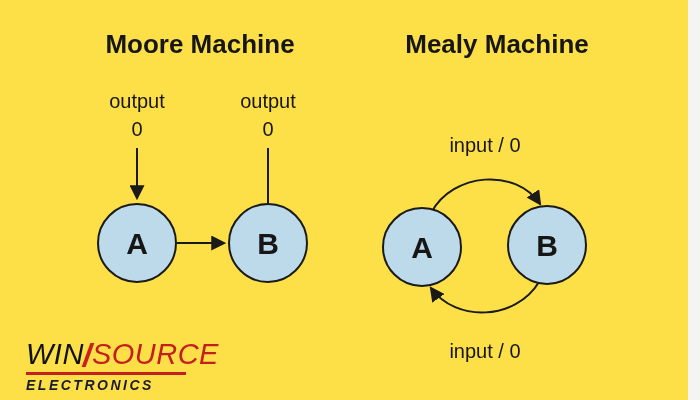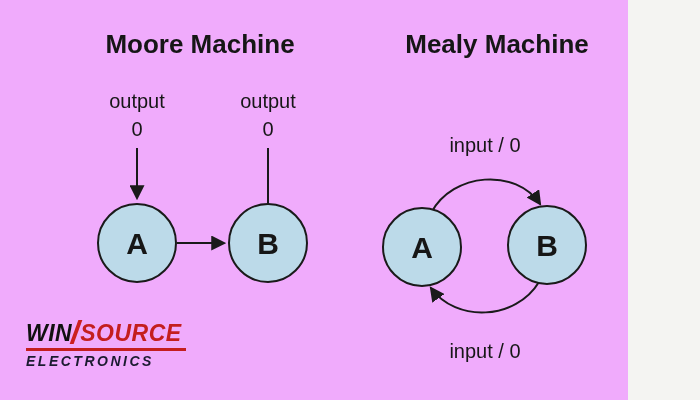--- a/index.html
+++ b/index.html
@@ -6,23 +6,23 @@
     margin: 0;
     padding: 0;
     width: 700px;
     height: 400px;
     font-family: "Liberation Sans", sans-serif;
     background: #f4f4f2;
     overflow: hidden;
   }
   .canvas {
     position: relative;
-    width: 628px;
+    width: 688px;
     height: 400px;
-    background: #f0abfc;
+    background: #fde047;
   }
   svg { display: block; }
   .title-text {
     font-family: "Liberation Sans", sans-serif;
     font-size: 26px;
     font-weight: bold;
     fill: #161616;
   }
   .label-text {
     font-family: "Liberation Sans", sans-serif;
@@ -45,26 +45,27 @@
     fill: none;
   }
   
   .logo {
     position: absolute;
     left: 26px;
     top: 320px;
     width: 200px;
   }
   .logo-top {
-    font-weight: bold;
+    font-weight: normal;
     font-style: italic;
-    font-size: 23px;
+    font-size: 29px;
     line-height: 1;
     letter-spacing: 0.5px;
     white-space: nowrap;
+    margin-top: 20px;
   }
   .logo-win { color: #111111; }
   .logo-slash {
     display: inline-block;
     width: 4px;
     height: 24px;
     background: #cc1f1f;
     transform: skewX(-20deg);
     margin: 0 2px -3px 2px;
   }

